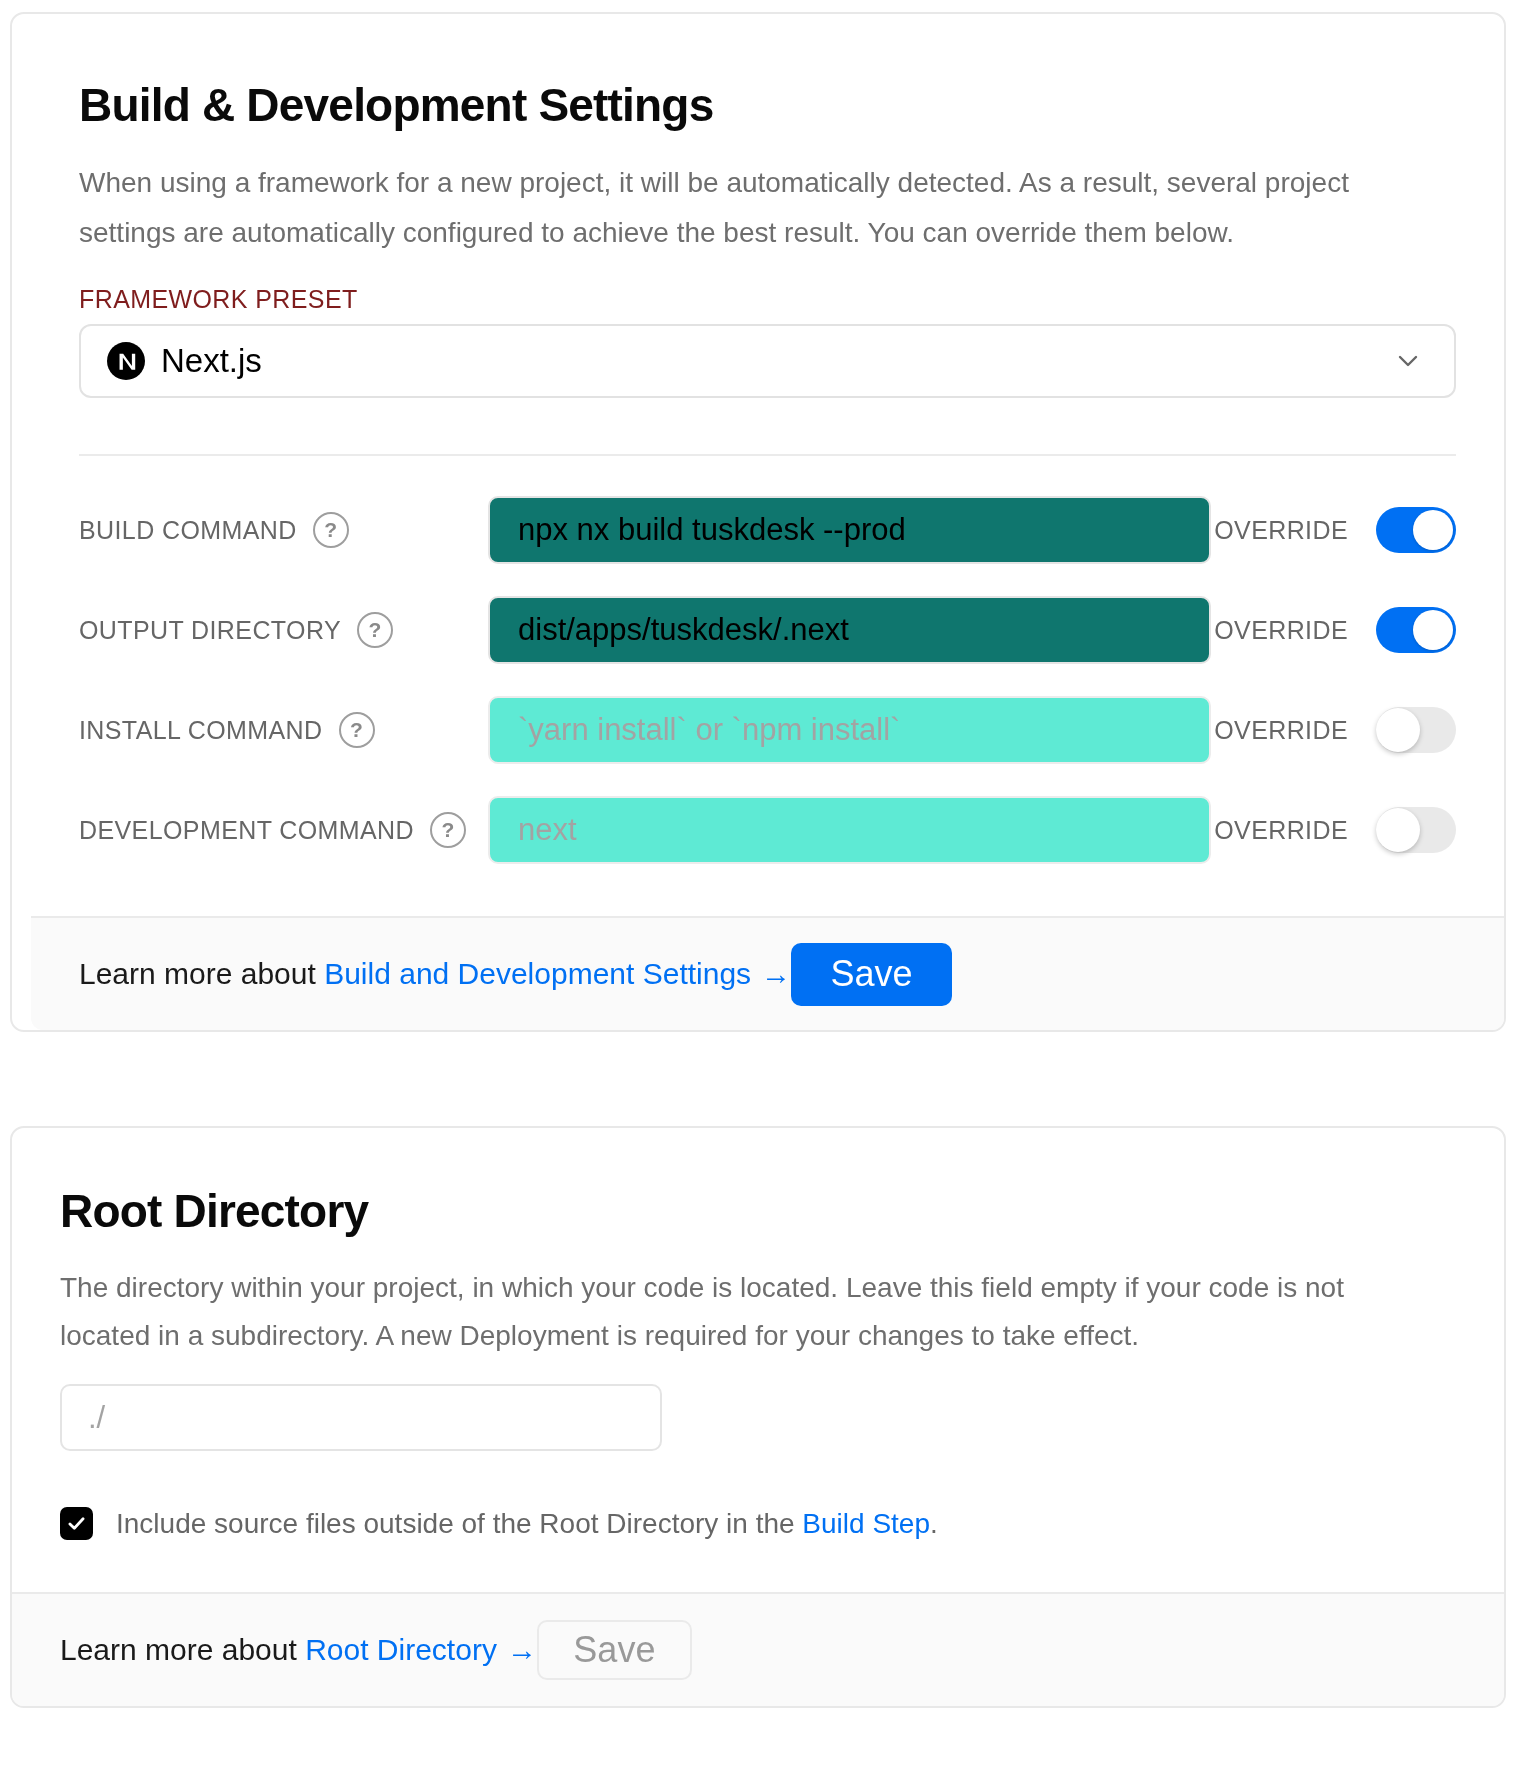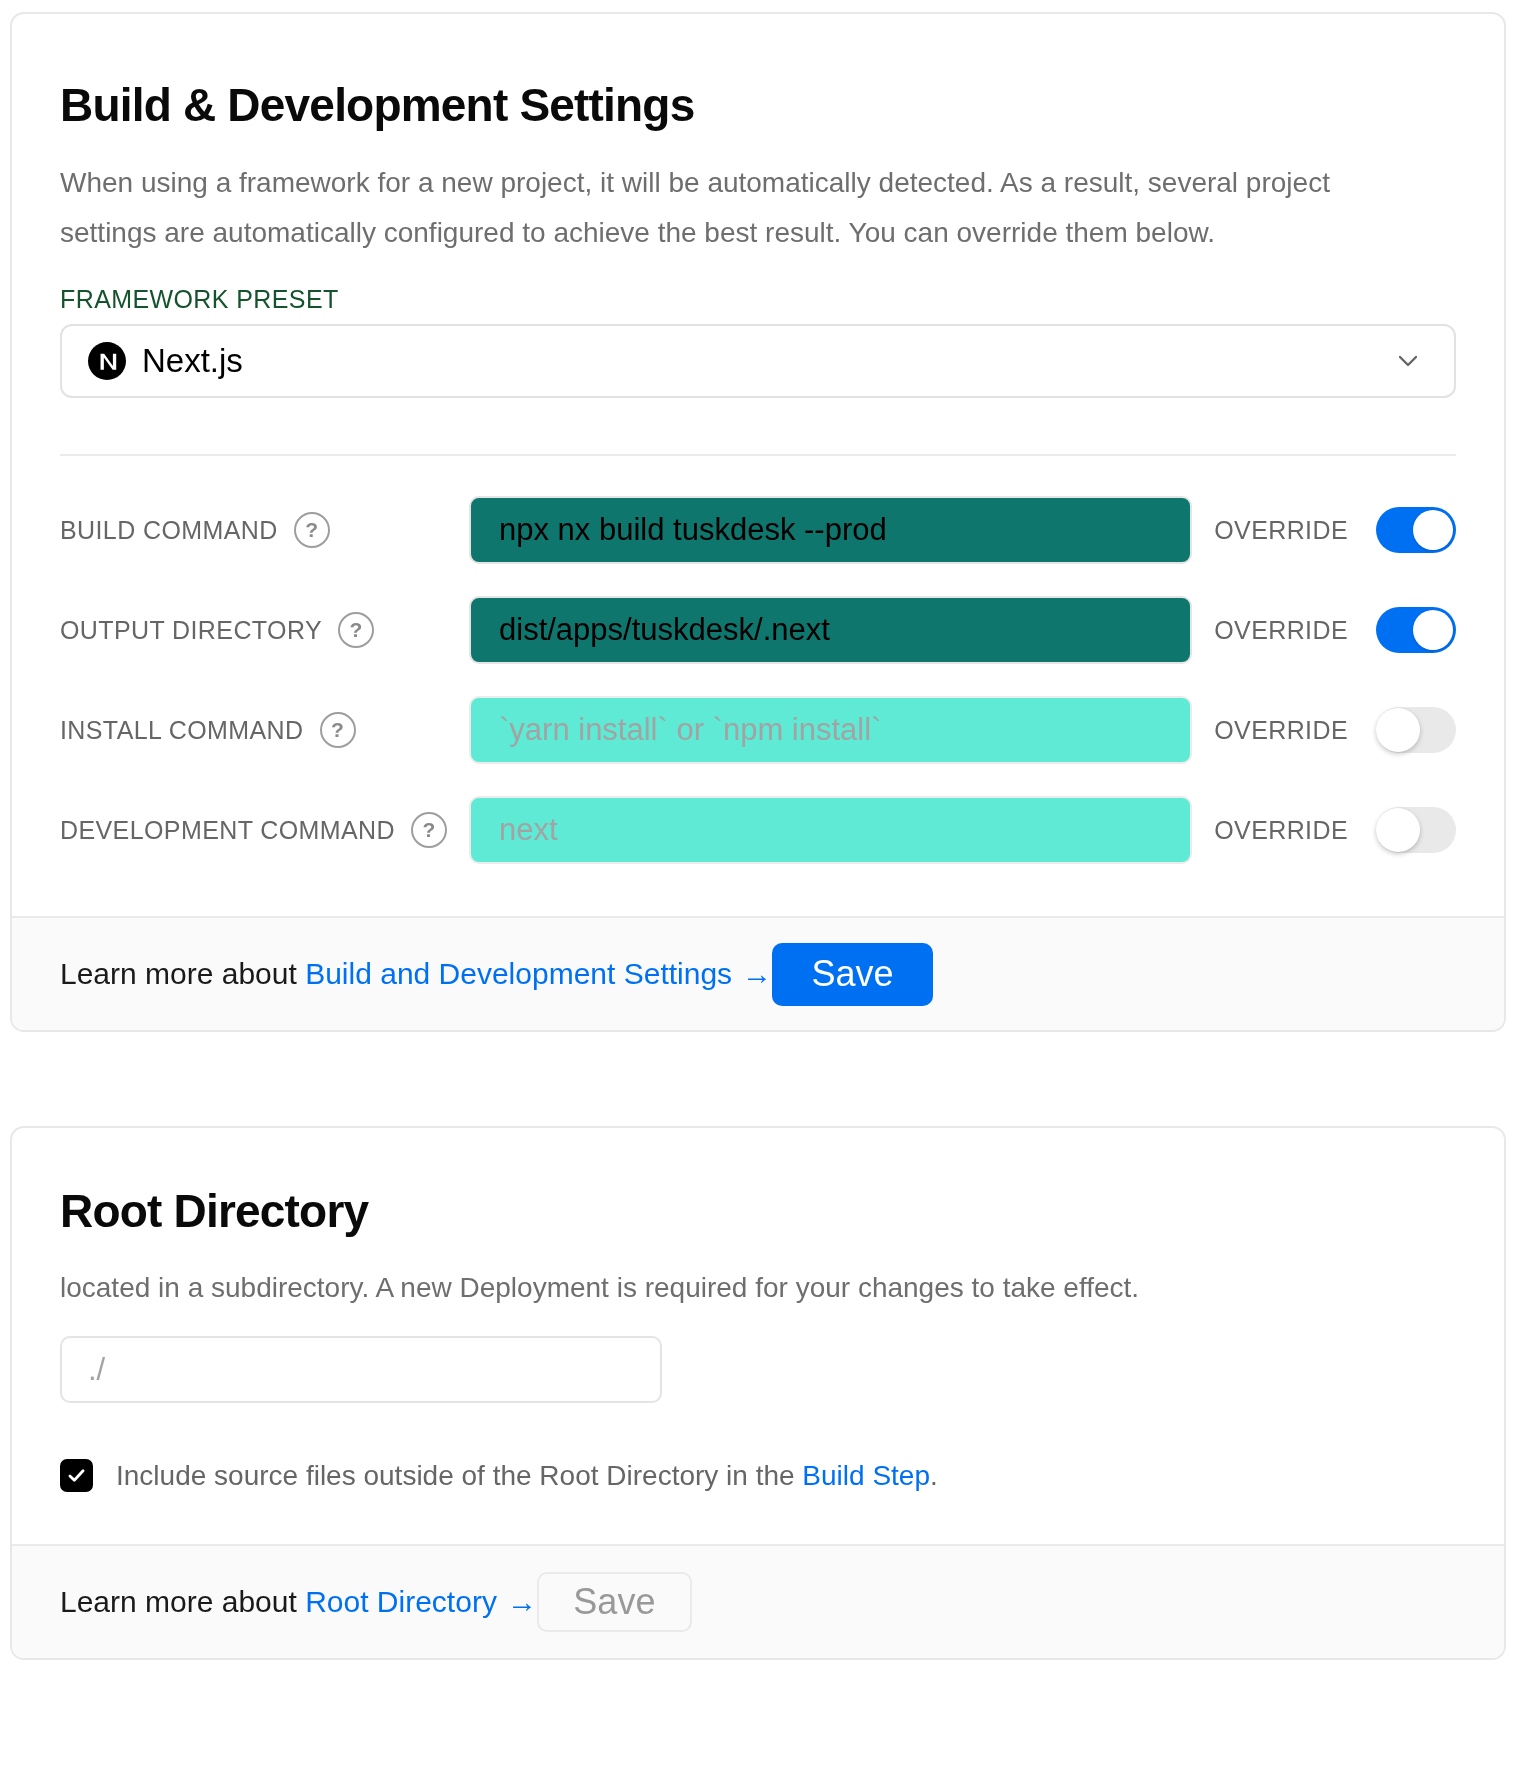--- a/index.html
+++ b/index.html
@@ -11,21 +11,21 @@
     font-family: "Liberation Sans", "DejaVu Sans", sans-serif;
     color: #0a0a0a;
   }
 
   .card {
     margin: 0 10px;
     background: #fff;
     border: 2px solid #e8e8e8;
     border-radius: 14px;
   }
-  .card-1 { margin-top: 12px; }
+  .card-1 { margin-top: 12px; padding-left: 19px; }
   .card-2 { margin-top: 94px; }
 
   .card-body { padding: 64px 48px 0 48px; }
   .card-2 .card-body { padding-top: 56px; }
 
   .card-title {
     margin: 0;
     font-size: 46px;
     line-height: 54px;
     font-weight: 700;
@@ -39,21 +39,21 @@
     line-height: 50px;
     color: #6e6e6e;
     white-space: nowrap;
   }
   .card-2 .card-desc { line-height: 48px; }
 
   .field-label {
     margin-top: 26px;
     font-size: 25px;
     line-height: 30px;
-    color: #14532d;
+    color: #7f1d1d;
     letter-spacing: 0.4px;
   }
 
   .select {
     margin-top: 10px;
     height: 74px;
     width: 100%;
     border: 2px solid #e2e2e2;
     border-radius: 12px;
     background: #fff;
@@ -342,20 +342,21 @@
       </div>
       <button class="btn-save">Save</button>
     </div>
   </section>
 
   <section class="card card-2">
     <div class="card-body">
       <h2 class="card-title">Root Directory</h2>
 
       <div class="card-desc">
+        <div>The directory within your project, in which your code is located. Leave this field empty if your code is not</div>
         <div>located in a subdirectory. A new Deployment is required for your changes to take effect.</div>
       </div>
 
       <input class="root-input" placeholder="./" style="">
 
       <div class="checkbox-row">
         <div class="checkbox">
           <svg width="21" height="21" viewBox="0 0 24 24">
               <path d="M4.5 12.5l5 5 10-11" stroke="#fff" stroke-width="3.2" fill="none" stroke-linecap="round" stroke-linejoin="round"></path>
             </svg>

